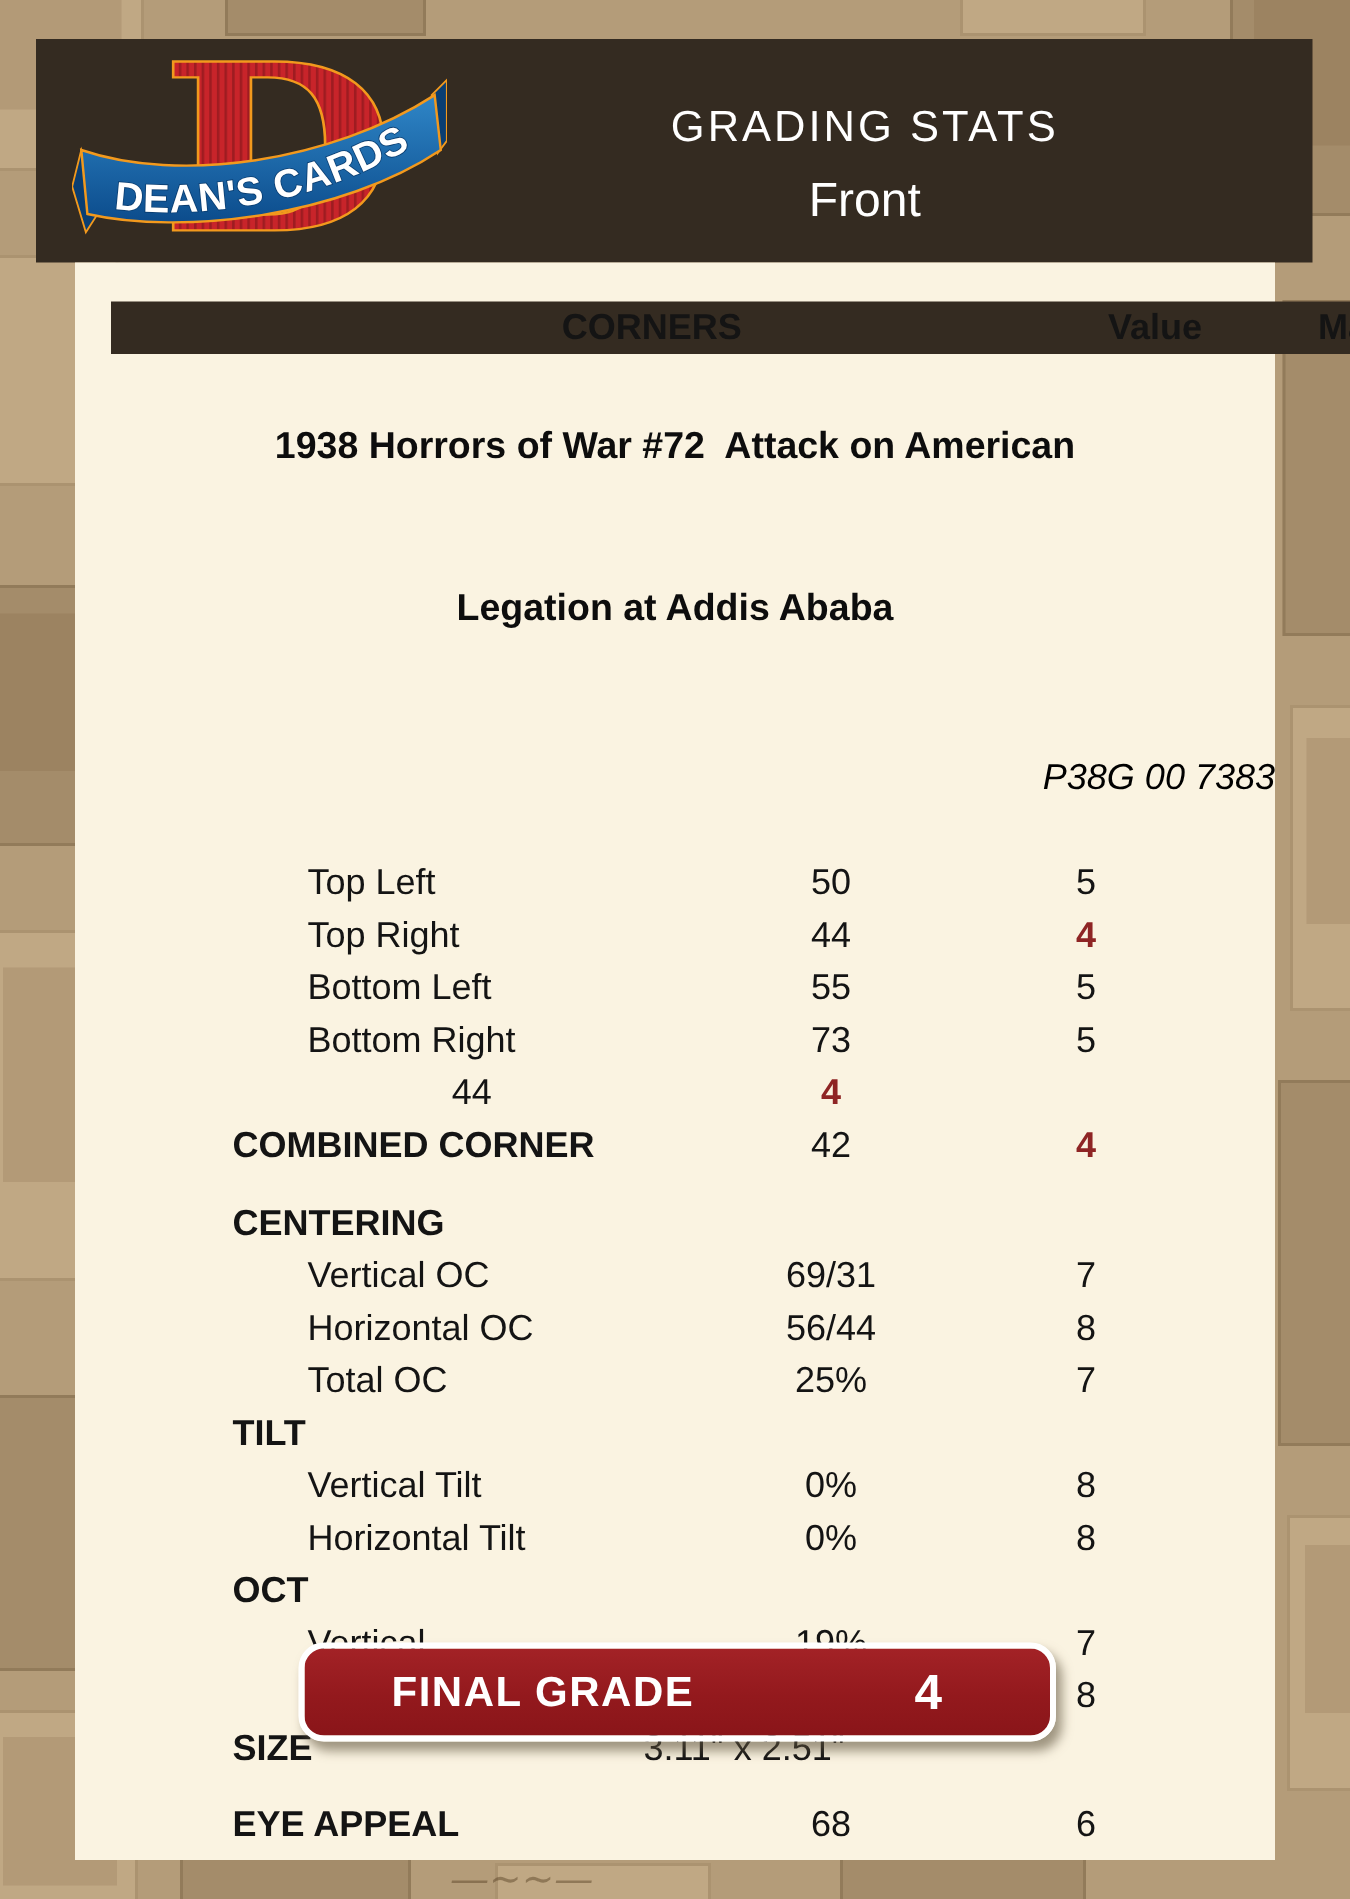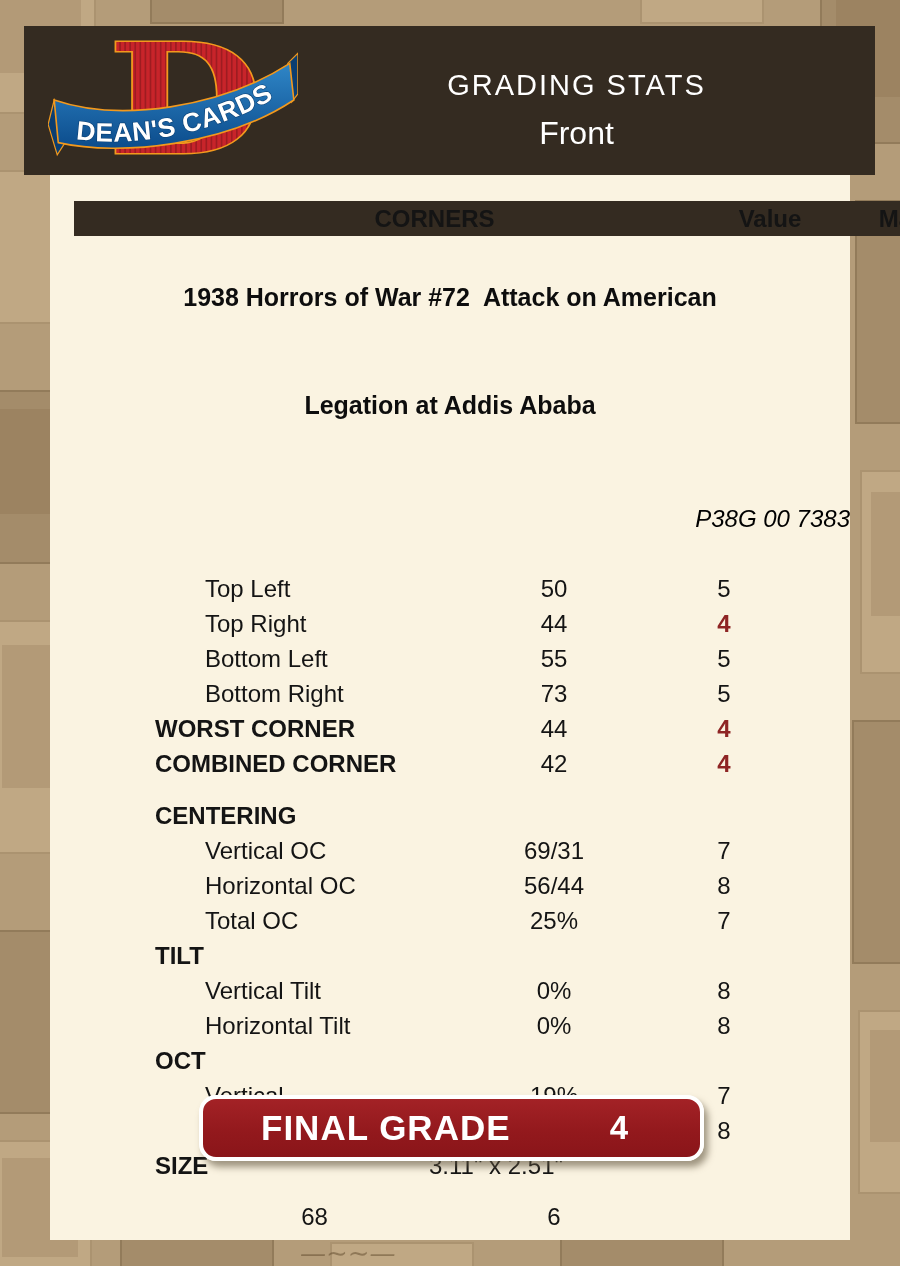--- a/index.html
+++ b/index.html
@@ -55,21 +55,21 @@
 
   
   .final-grade{
     position:absolute;left:149px;top:920px;width:505px;height:66px;
     box-sizing:border-box;border:4px solid #ffffff;border-radius:17px;
     background:linear-gradient(#a32226 0%, #93191d 55%, #8a1519 100%);
     box-shadow:4px 6px 7px rgba(96,85,64,0.6);
     display:flex;align-items:center;justify-content:space-between;
     padding:0 72px 0 58px;color:#ffffff;
   }
-  .final-grade .fg-label{font-size:35px;font-weight:bold;letter-spacing:1px;}
+  .final-grade .fg-label{font-size:28px;font-weight:bold;letter-spacing:1px;}
   .final-grade .fg-value{font-size:33px;font-weight:bold;}
 </style>
 </head>
 <body>
 
 <div class="stage">
 
   <div class="collage">
     <div class="bgc" style="left:-18px;top:-30px;width:110px;height:140px;">
         <div class="inner"></div>
@@ -162,21 +162,20 @@
           <div class="cell label">Bottom Left</div>
           <div class="cell value">55</div>
           <div class="cell max">5</div>
         </div>
         <div class="grid-row item">
           <div class="cell label">Bottom Right</div>
           <div class="cell value">73</div>
           <div class="cell max">5</div>
         </div>
         <div class="grid-row section">
-          <div class="cell label">WORST CORNER</div>
           <div class="cell value">44</div>
           <div class="cell max red">4</div>
         </div>
         <div class="grid-row section">
           <div class="cell label">COMBINED CORNER</div>
           <div class="cell value">42</div>
           <div class="cell max red">4</div>
         </div>
         <div class="row-gap" style="height: 17px;"></div>
         <div class="grid-row section">
@@ -229,20 +228,21 @@
           <div class="cell value">6%</div>
           <div class="cell max">8</div>
         </div>
         <div class="grid-row section">
           <div class="cell label">SIZE</div>
           <div class="cell value size-value">3.11" x 2.51"</div>
           <div class="cell max"></div>
         </div>
         <div class="row-gap" style="height: 16px;"></div>
         <div class="grid-row section">
+          <div class="cell label">EYE APPEAL</div>
           <div class="cell value">68</div>
           <div class="cell max">6</div>
         </div>
       </div>
 
     <div class="final-grade">
       <span class="fg-label">FINAL GRADE</span>
       <span class="fg-value">4</span>
     </div>
   </div>

